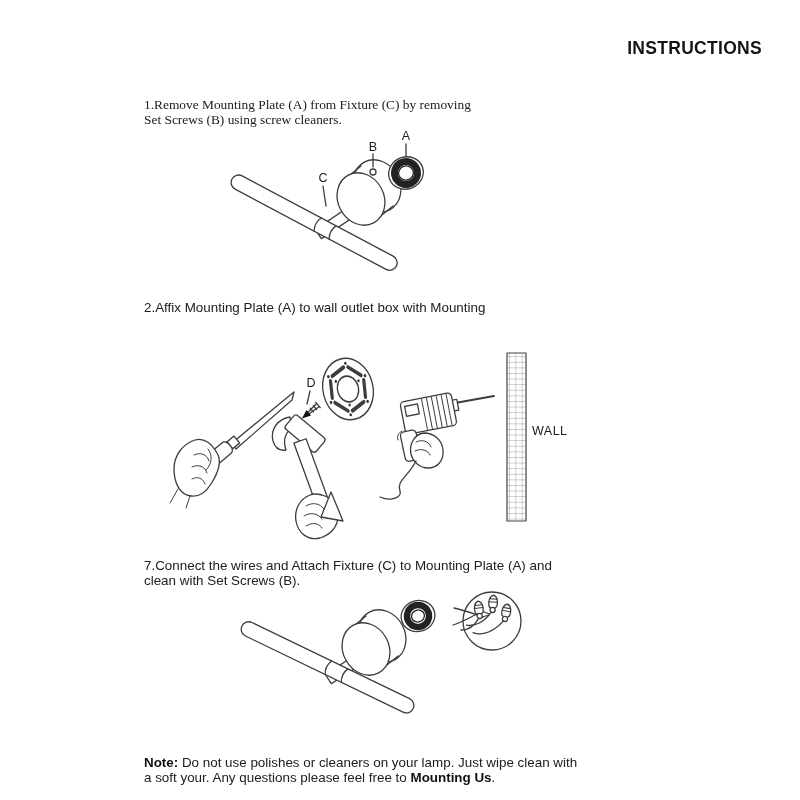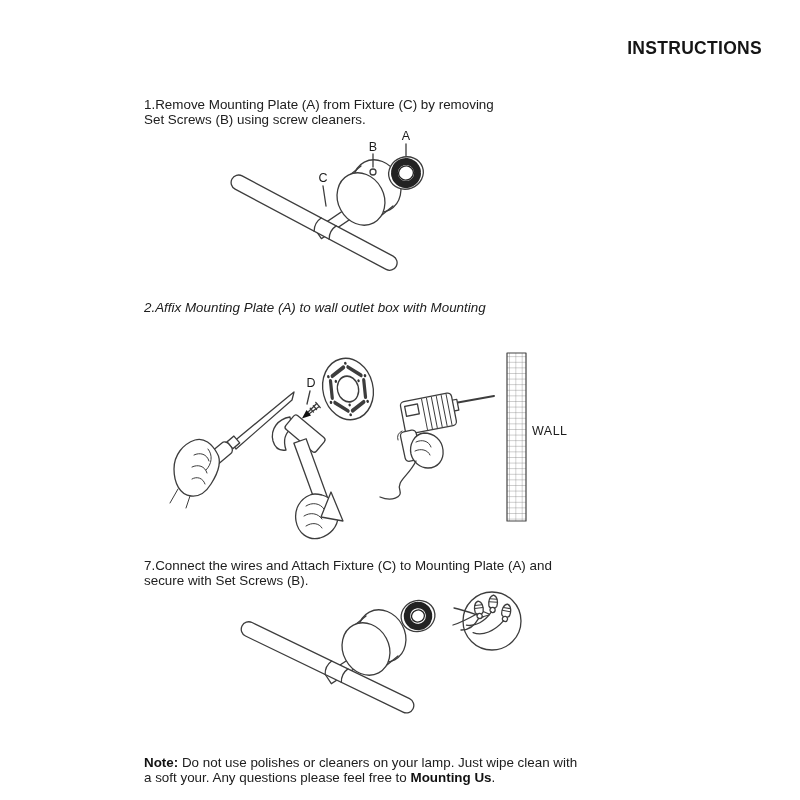--- a/index.html
+++ b/index.html
@@ -9,22 +9,22 @@
     position:relative;overflow:hidden;
   }
   .sheet{position:absolute;inset:0;}
   .title{
     position:absolute;top:38px;left:0;width:762px;text-align:right;
     font-size:17.5px;font-weight:bold;letter-spacing:.3px;color:#151515;
   }
   .step-text{
     position:absolute;left:144px;font-size:13.4px;line-height:14.6px;color:#202020;
   }
-  .step-text.s1{top:98px;}
-  .step-text.s2{top:301px;font-style:italic;}
+  .step-text.s1{top:98px;font-family:Liberation Serif, serif;}
+  .step-text.s2{top:301px;}
   .step-text.s3{top:559px;}
   .note{
     position:absolute;left:144px;top:742px;font-size:13.4px;line-height:15.2px;color:#202020;margin-top:13px;
   }
   .b{font-weight:bold;color:#111;}
   .diagram{position:absolute;}
   #d1{left:225px;top:126px;}
   #d2{left:150px;top:345px;}
   #d3{left:230px;top:588px;}
   svg{display:block;}
@@ -208,21 +208,21 @@
       </g>
 
       <rect x="357" y="8" width="19" height="168" fill="url(#wallgrid)" stroke="#444" stroke-width="1.2"></rect>
     </g>
     <text class="dlabel" text-anchor="middle" x="161" y="42">D</text>
     <text class="walltxt" x="382" y="90">WALL</text>
   </svg>
 
   <div class="step-text s3">
     <div>7.Connect the wires and Attach Fixture (C) to Mounting Plate (A) and</div>
-    <div>secure with Set Screws (B).</div>
+    <div>clean with Set Screws (B).</div>
   </div>
 
   <svg id="d3" class="diagram" width="322" height="132" viewBox="0 0 322 132">
     <g class="ln">
       <g transform="translate(100,90) rotate(-33)">
         <rect class="f" x="-2" y="-5.5" width="62" height="11"></rect>
       </g>
       <g transform="translate(12,38) rotate(25.8)">
         <rect class="f" x="0" y="-7.5" width="190" height="15" rx="7.5"></rect>
         <path d="M96,-7.5 q-4,7.5 0,15"></path>

